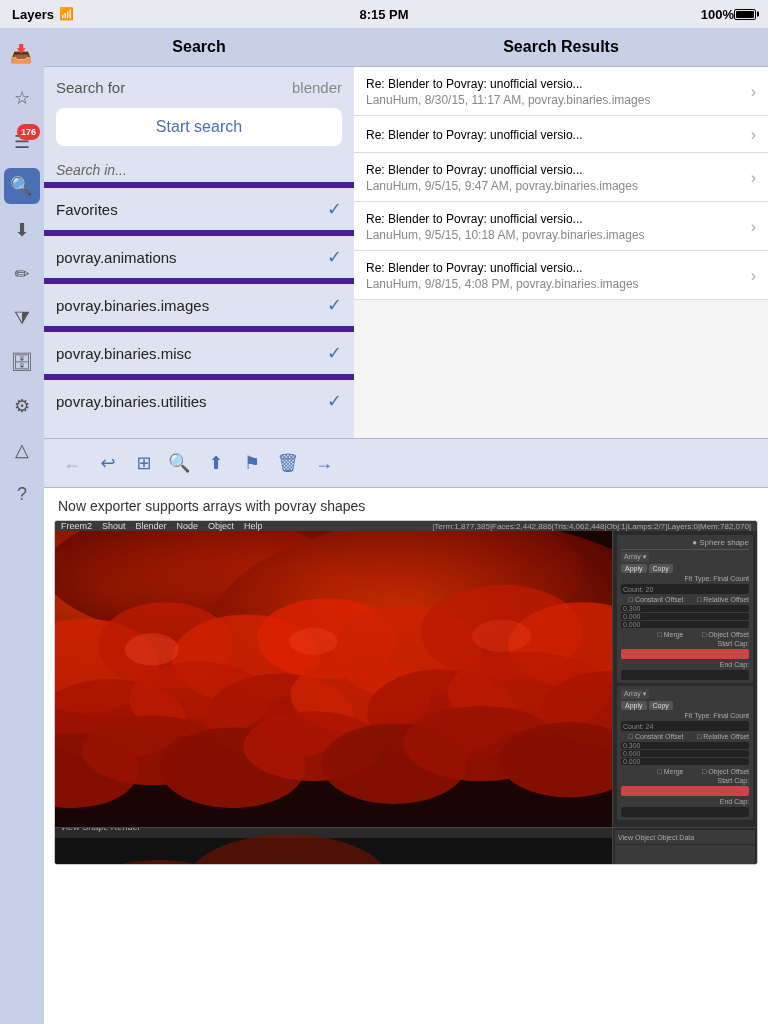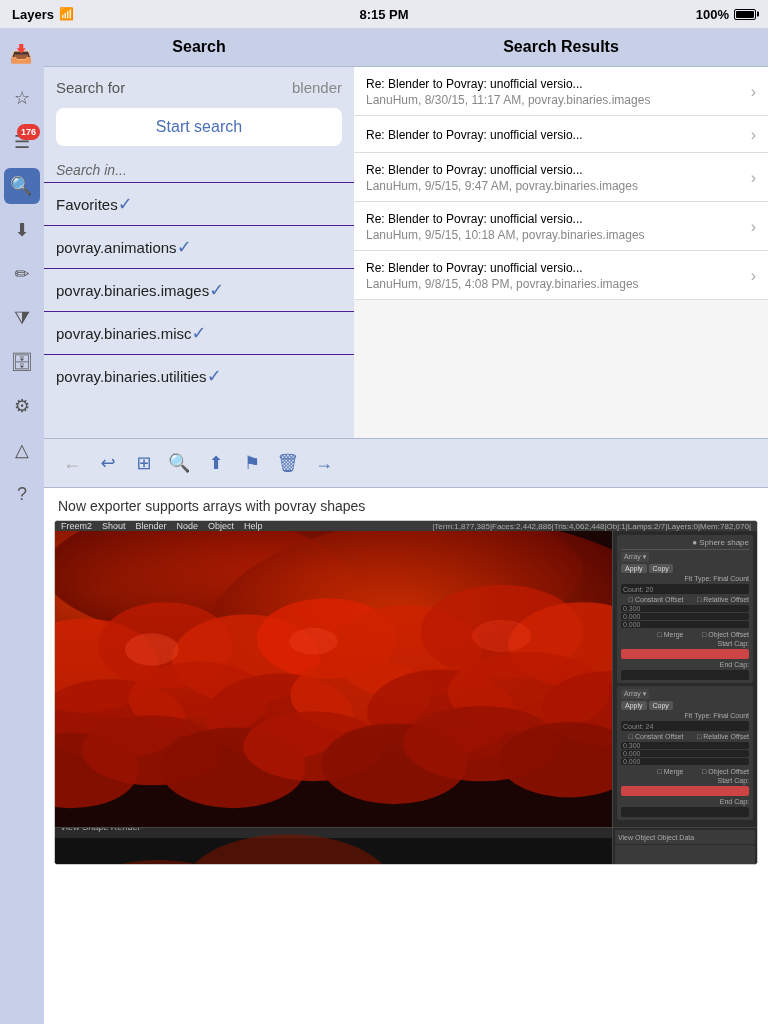--- a/index.html
+++ b/index.html
@@ -12,21 +12,21 @@
       display: flex;
       align-items: center;
       justify-content: space-between;
       padding: 0 12px;
       font-size: 13px;
       font-weight: 600;
       color: #000;
     }
     .status-left { display: flex; align-items: center; gap: 5px; }
     .status-center { position: absolute; left: 50%; transform: translateX(-50%); font-weight: 600; font-size: 13px; }
-    .status-right { display: flex; align-items: center; gap: 5px; font-size: 13px; }
+    .status-right { display: flex; align-items: center; font-size: 13px; }
     .wifi-icon { font-size: 12px; }
     .battery { width: 22px; height: 11px; border: 1.5px solid #000; border-radius: 2px; position: relative; display: inline-flex; align-items: center; padding: 1px; }
     .battery::after { content: ''; width: 2px; height: 5px; background: #000; position: absolute; right: -4px; top: 50%; transform: translateY(-50%); border-radius: 0 1px 1px 0; }
     .battery-fill { background: #000; height: 100%; width: 100%; border-radius: 1px; }
 
     
     .main-container { display: flex; height: calc(1024px - 28px); }
 
     
     .sidebar-nav {
@@ -123,22 +123,22 @@
     .search-in-label {
       padding: 8px 12px 4px 12px;
       font-size: 14px;
       color: #666;
       font-style: italic;
     }
     .search-option-row {
       display: flex;
       align-items: center;
       padding: 10px 12px;
-      border-top: 1px solid #4c1d95;
-      justify-content: flex-start;
+      border-top: 6px solid #4c1d95;
+      justify-content: space-between;
     }
     .search-option-name {
       font-size: 15px;
       color: #222;
     }
     .checkmark { color: #4a6fb5; font-size: 18px; }
 
     
     .results-panel {
       flex: 1;

